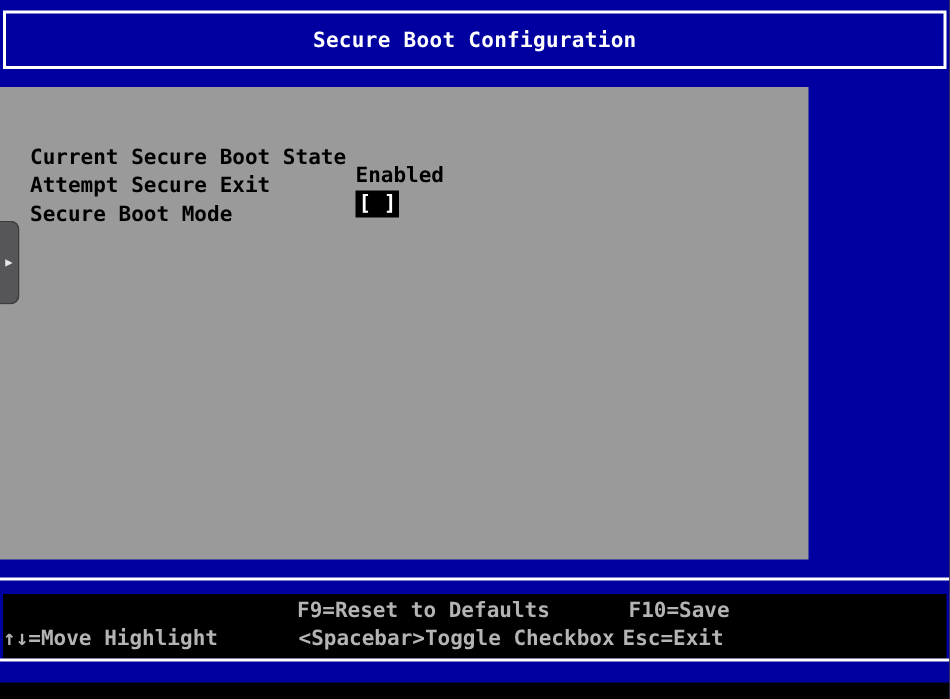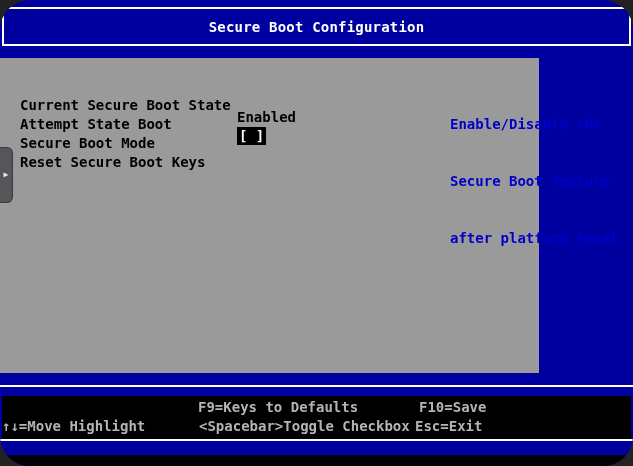--- a/index.html
+++ b/index.html
@@ -14,21 +14,20 @@
   *{margin:0;padding:0;box-sizing:border-box;}
   html,body{background:#222;}
   #screen{
     position:relative;
     width:633px;height:466px;
     font-family:"DejaVu Sans Mono","Liberation Mono",monospace;
     font-weight:bold;
     font-size:14px;
     overflow:hidden;
     background:var(--navy);
-    border-radius:30px;
   }
   
   .title-box{
     position:absolute;left:2px;top:7px;width:629px;height:39px;
     background:var(--navy);
     border:2px solid var(--white);
     display:flex;align-items:center;justify-content:center;
     color:var(--white);
     letter-spacing:0.2px;
   }
@@ -99,47 +98,38 @@
   </div>
 
   <div class="main-panel">
 
     <div class="options">
       <div class="opt-row">
         <span class="opt-label">Current Secure Boot State</span>
         <span class="opt-value">Enabled</span>
       </div>
       <div class="opt-row">
-        <span class="opt-label">Attempt State Boot</span>
+        <span class="opt-label">Attempt Secure Exit</span>
         <span class="opt-value"><span class="checkbox-hl">[ ]</span></span>
       </div>
       <div class="opt-row">
         <span class="opt-label">Secure Boot Mode</span>
       </div>
-      <div class="opt-row">
-        <span class="opt-label">Reset Secure Boot Keys</span>
-        <span class="opt-value"></span>
-      </div>
     </div>
 
-    <div class="help-text">
-      <div>Enable/Disable the</div>
-      <div>Secure Boot feature</div>
-      <div>after platform reset</div>
-    </div>
 
   </div>
 
   <div class="side-tab">
     <span class="arrow">▶</span>
   </div>
 
   <div class="hr-white hr1"></div>
   <div class="keybar">
-    <span class="k-f9">F9=Keys to Defaults</span>
+    <span class="k-f9">F9=Reset to Defaults</span>
     <span class="k-f10">F10=Save</span>
     <span class="k-move">↑↓=Move Highlight</span>
     <span class="k-space">&lt;Spacebar&gt;Toggle Checkbox</span>
     <span class="k-esc">Esc=Exit</span>
   </div>
   <div class="hr-white hr2"></div>
   <div class="bottom-black"></div>
 
 </div>
 

